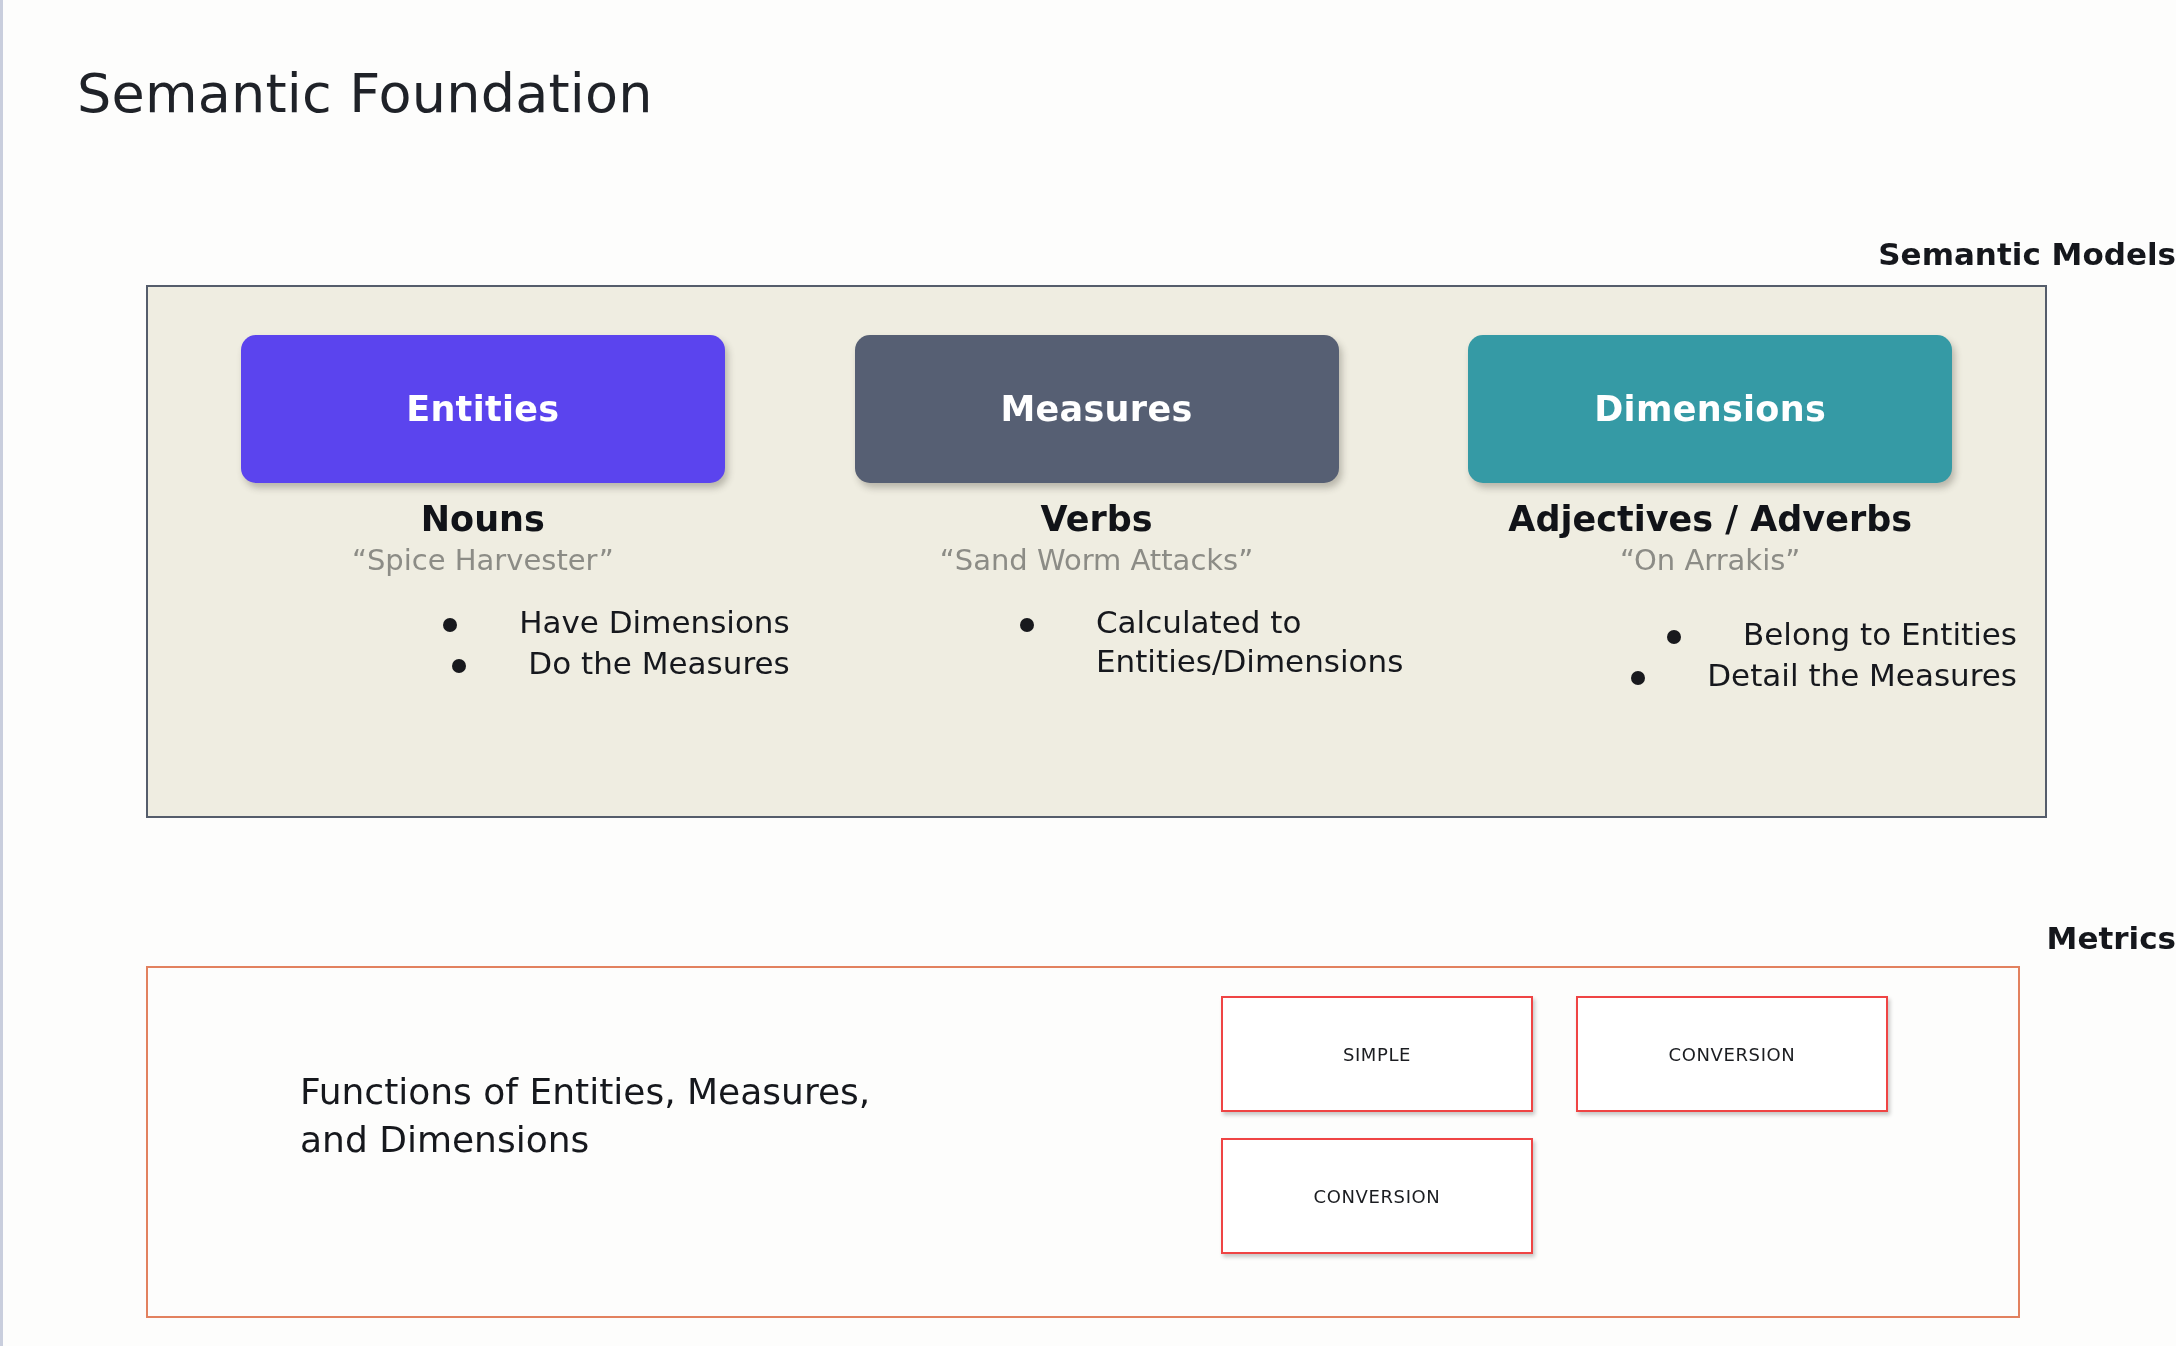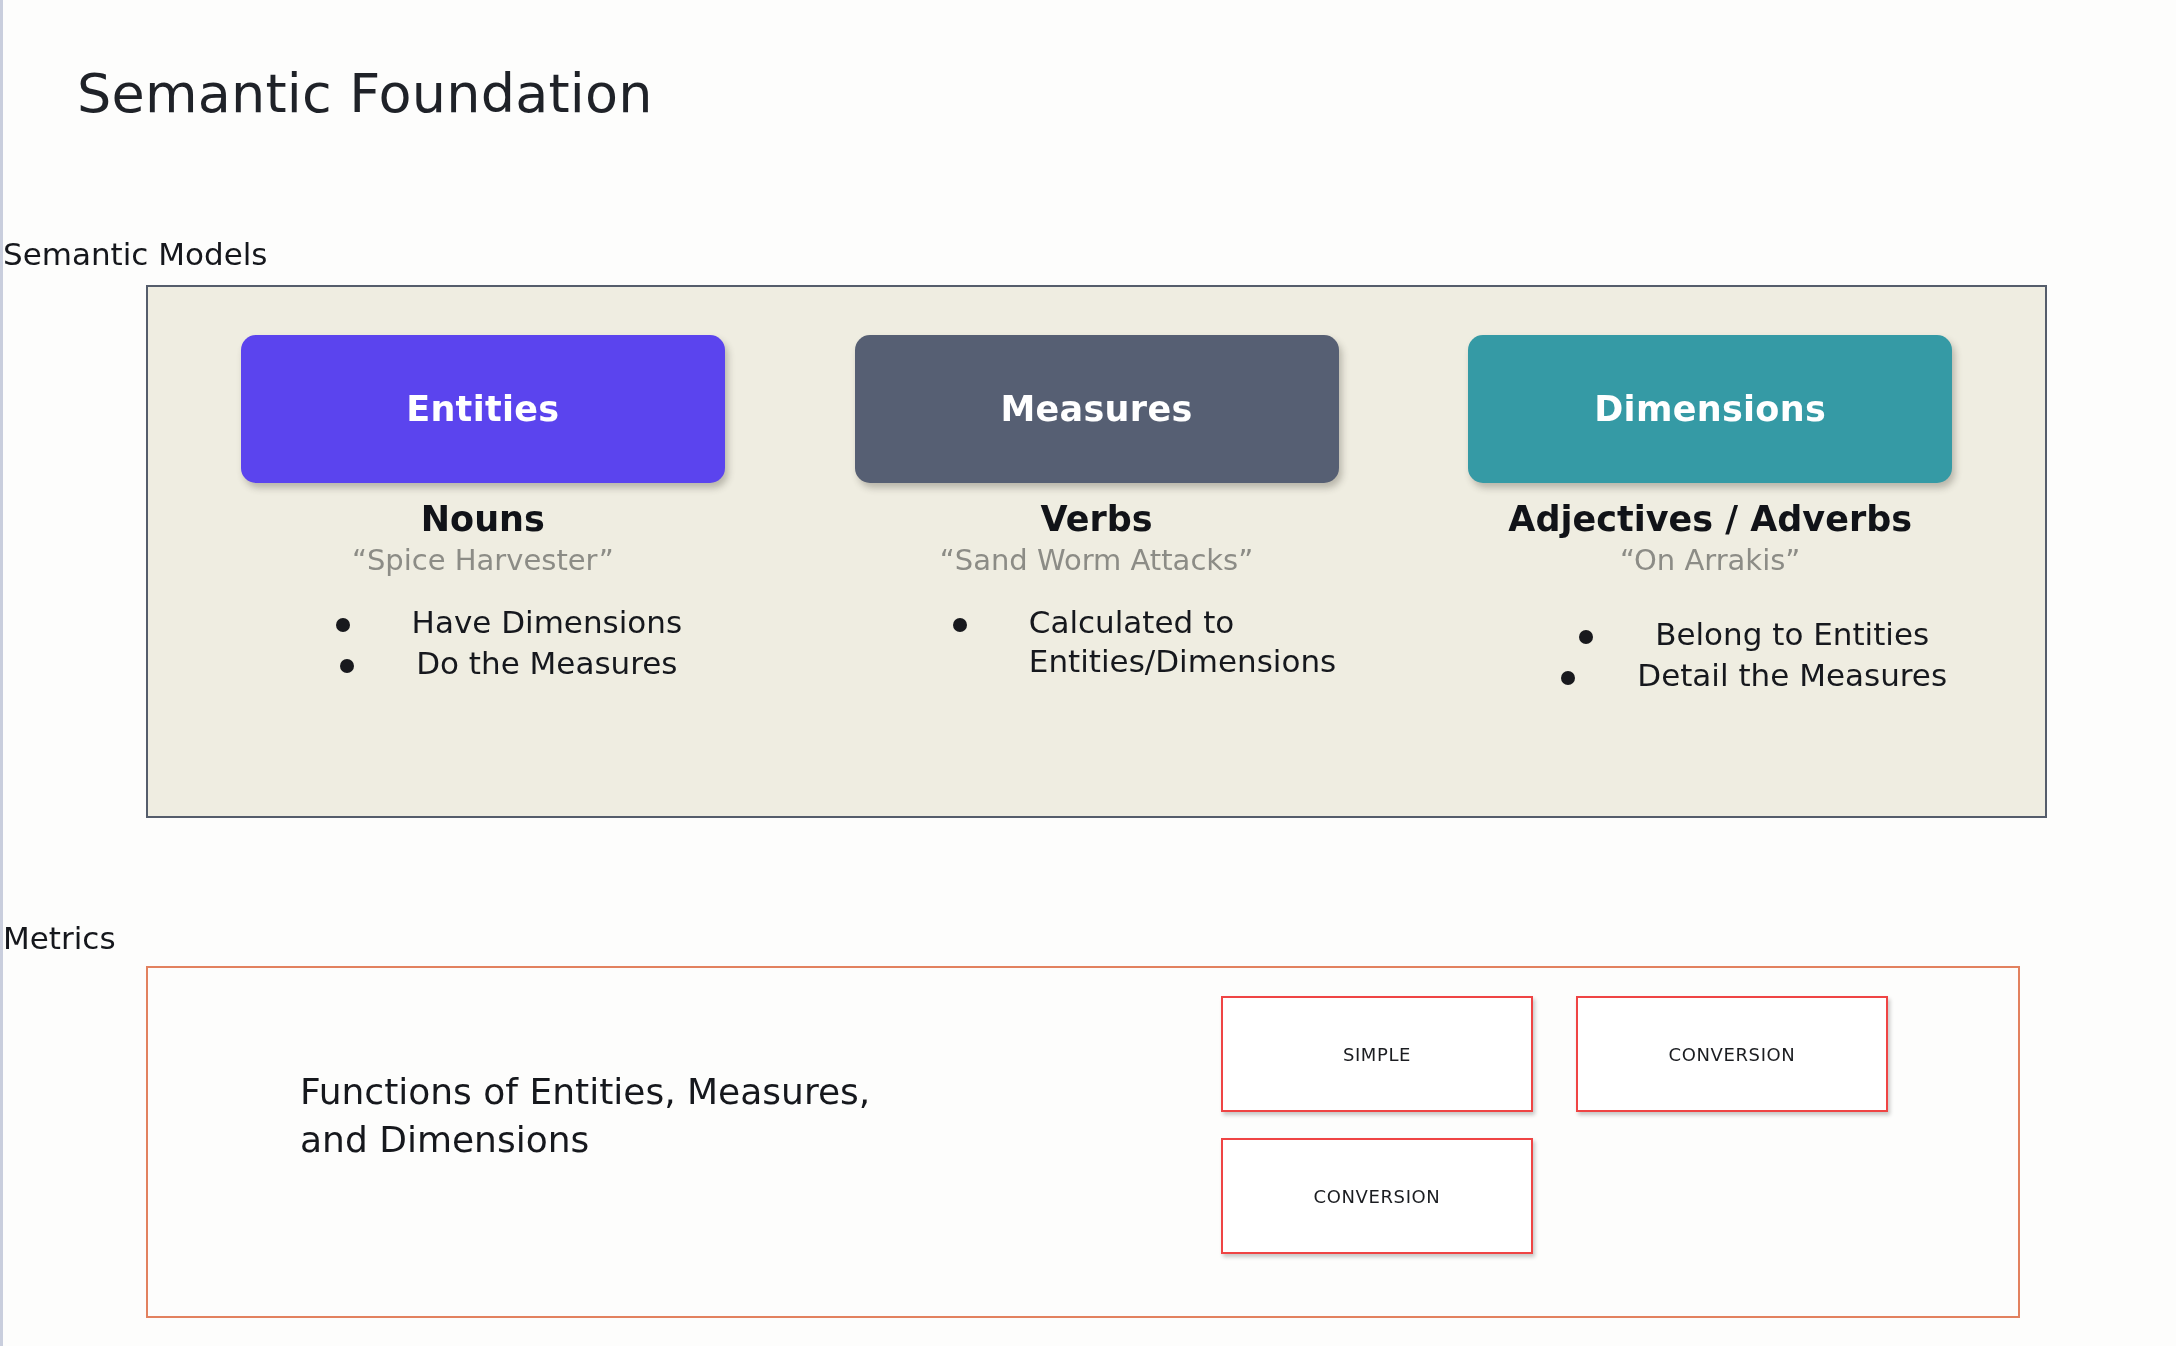--- a/index.html
+++ b/index.html
@@ -26,24 +26,25 @@
     font-weight: 400;
     color: #1f2228;
     letter-spacing: 0.2px;
     white-space: nowrap;
   }
 
   
   .section-caption {
     position: absolute;
     font-size: 31px;
-    font-weight: 400;
+    font-weight: 700;
     color: #15171c;
-    text-align: left;
-    white-space: nowrap;
+    text-align: right;
+    white-space: nowrap;
+    margin-left: 20px;
   }
   #cap-models { left: 0; right: 0; top: 236px; }
   #cap-metrics { left: 0; right: 0; top: 920px; }
 
   
   .models-panel {
     position: absolute;
     left: 143px;
     top: 285px;
     width: 1901px;
@@ -101,21 +102,21 @@
     color: #8c8c86;
     text-align: right;
     white-space: nowrap;
   }
 
   .bullet-list {
     margin-top: 26px;
     width: 100%;
     display: flex;
     flex-direction: column;
-    align-items: center;
+    align-items: flex-end;
     padding-left: 46px;
     box-sizing: border-box;
   }
   .bullet-row {
     display: flex;
     align-items: flex-start;
     margin-bottom: 2px;
   }
   .bullet-dot {
     width: 14px;

